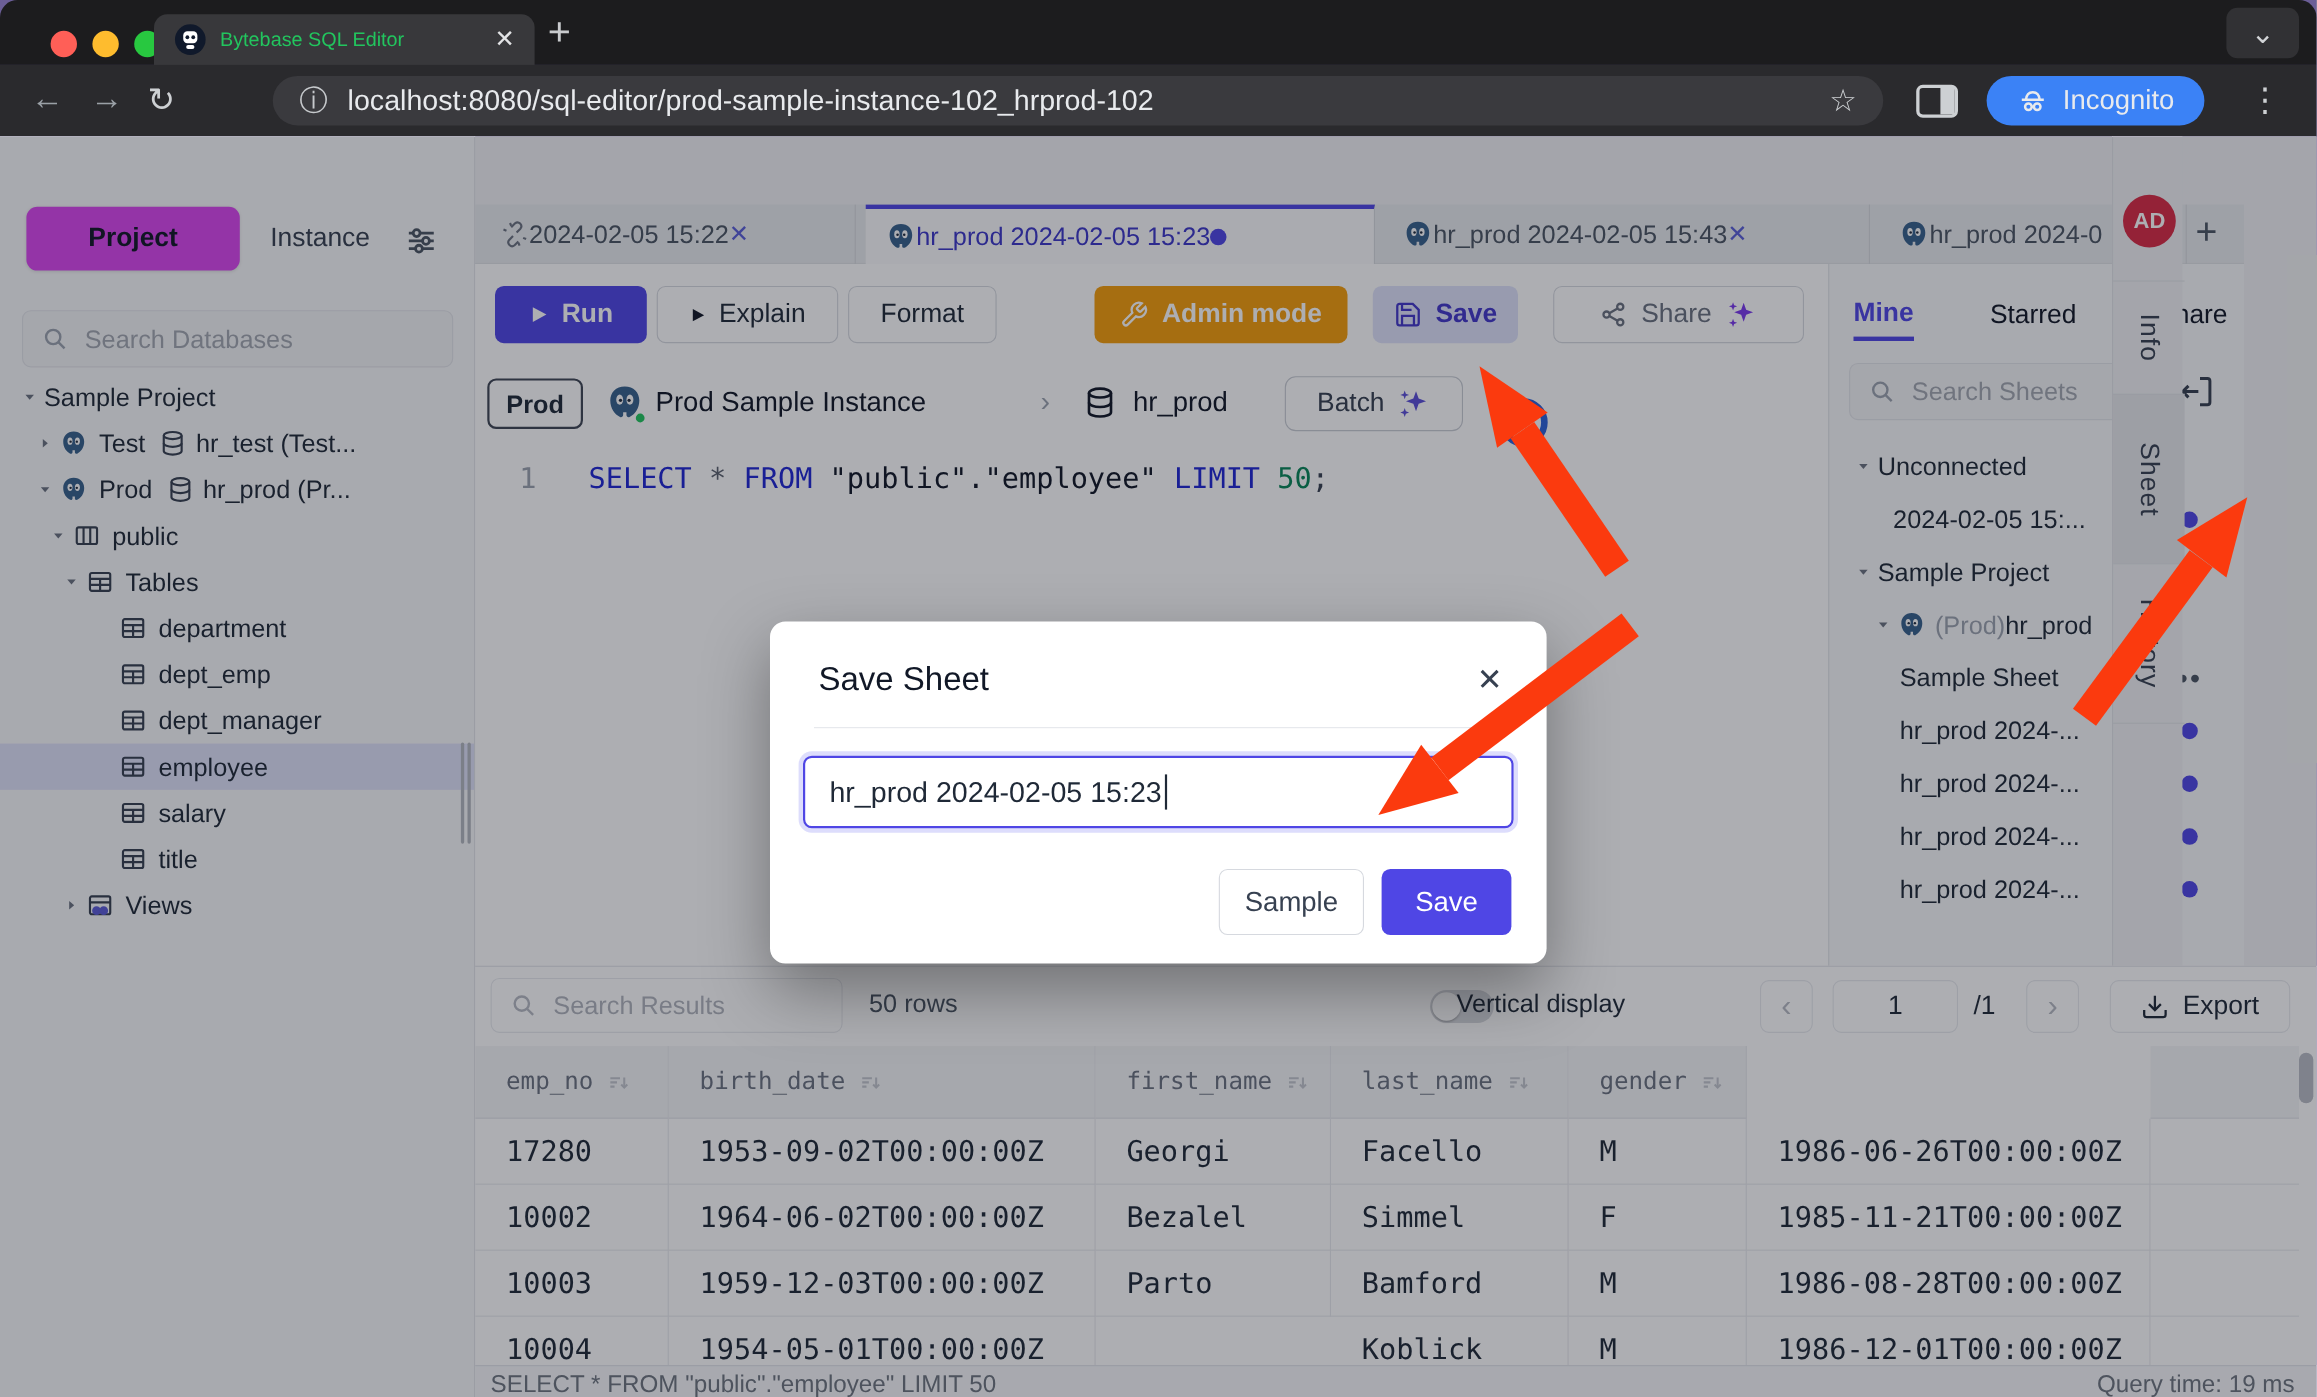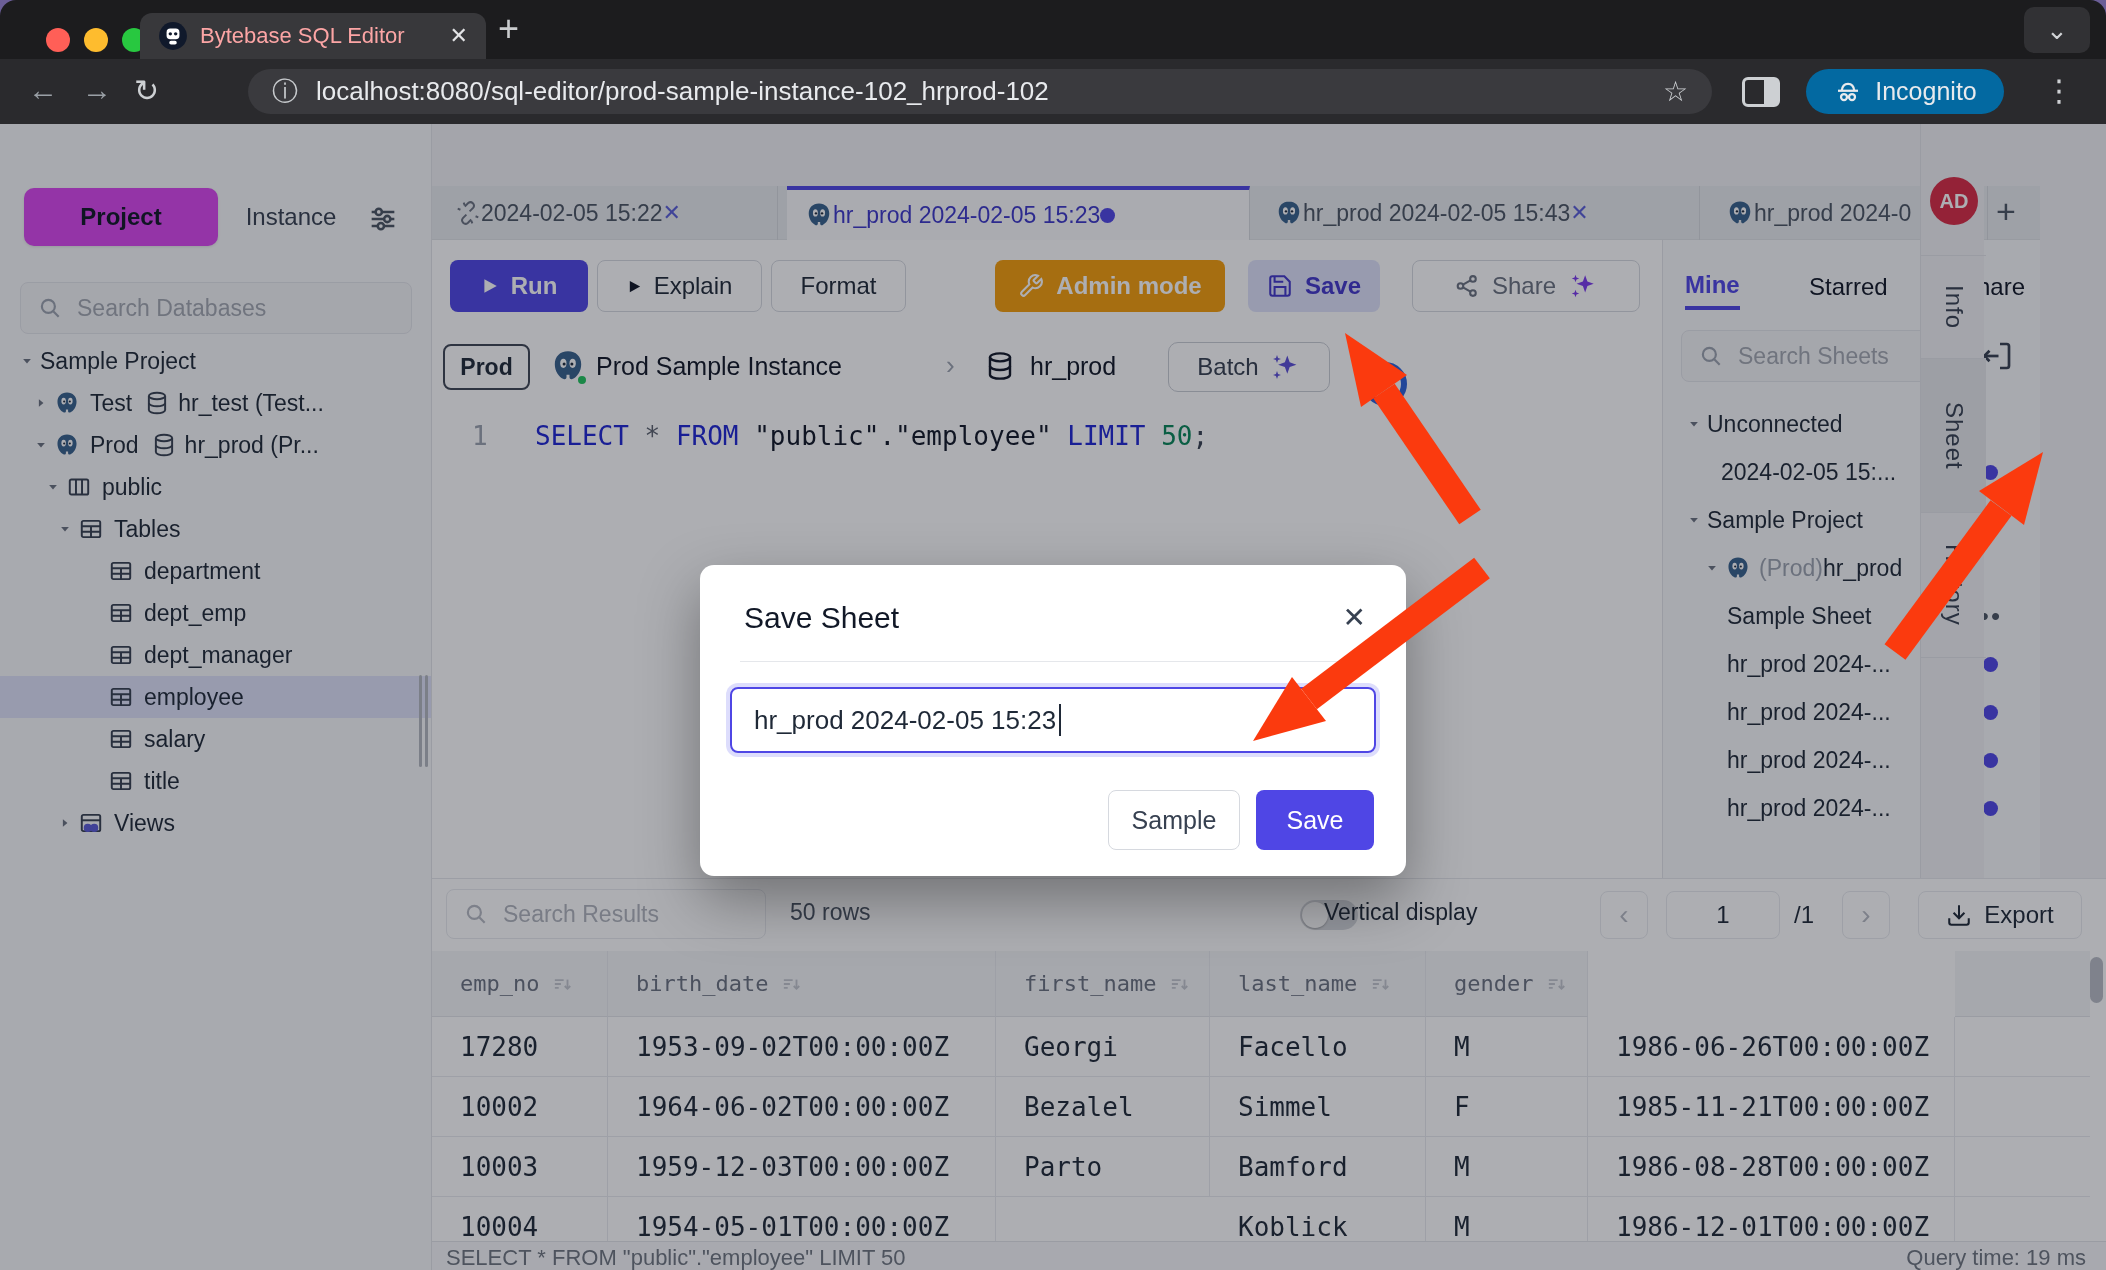--- a/index.html
+++ b/index.html
@@ -5,29 +5,29 @@
   * { margin:0; padding:0; box-sizing:border-box; }
   html,body { width:2106px; height:1270px; overflow:hidden; }
   body { background:#6b5e97; font-family:"Liberation Sans", sans-serif; -webkit-font-smoothing:antialiased; user-select:none; }
   .abs { position:absolute; }
   .window { position:absolute; inset:0; border-radius:16px 16px 0 0; overflow:hidden; }
 
   
   .tabstrip { position:absolute; left:0; top:0; right:0; height:59px; background:#1c1c1e; }
   .tl { position:absolute; top:28px; width:24px; height:24px; border-radius:50%; }
   .btab { position:absolute; left:140px; top:13px; width:346px; height:46px; background:#38383b; border-radius:12px 12px 0 0; display:flex; align-items:center; padding:0 18px; gap:12px; }
-  .btab-title { color:#fca5a5; font-size:22px; flex:1; white-space:nowrap; overflow:hidden; }
+  .btab-title { color:#22c55e; font-size:18px; flex:1; white-space:nowrap; overflow:hidden; }
   .btab-close { color:#e3e4e6; font-size:22px; cursor:pointer; }
   .newtab { position:absolute; left:498px; top:8px; color:#c9cbce; font-size:36px; font-weight:300; }
   .winchev { position:absolute; right:16px; top:7px; width:66px; height:46px; background:#313134; border-radius:10px; color:#d2d4d7; font-size:26px; display:flex; align-items:center; justify-content:center; }
   .urlrow { position:absolute; left:0; top:59px; right:0; height:65px; background:#2a2a2d; }
   .navbtn { position:absolute; top:14px; font-size:30px; color:#9aa0a6; }
   .urlpill { position:absolute; left:248px; top:10px; width:1464px; height:45px; background:#3a3a3e; border-radius:23px; display:flex; align-items:center; padding:0 24px; gap:18px; }
   .url { color:#e8eaed; font-size:26px; flex:1; white-space:nowrap; overflow:hidden; }
-  .incog { position:absolute; left:1806px; top:10px; width:198px; height:45px; background:#0369a1; border-radius:23px; display:flex; align-items:center; justify-content:center; gap:12px; color:#e8eaed; font-size:25px; }
+  .incog { position:absolute; left:1806px; top:10px; width:198px; height:45px; background:#3b82f6; border-radius:23px; display:flex; align-items:center; justify-content:center; gap:12px; color:#e8eaed; font-size:25px; }
   .sidepanel { position:absolute; left:1742px; top:18px; width:38px; height:30px; border:3px solid #cdd0d3; border-radius:6px; }
   .sidepanel::after { content:""; position:absolute; right:0; top:0; bottom:0; width:13px; background:#cdd0d3; }
 
   
   .app { position:absolute; left:0; top:124px; right:0; bottom:0; background:#f1f2f4; overflow:hidden; }
   .sidebar { position:absolute; left:0; top:0; width:432px; bottom:0; background:#f8f9fa; border-right:1px solid #e2e4e8; }
   .seg-pill { position:absolute; left:24px; top:64px; width:194px; height:58px; background:#d946ef; border-radius:10px; box-shadow:0 1px 3px rgba(0,0,0,.10); display:flex; align-items:center; justify-content:center; font-size:24px; font-weight:600; color:#111827; }
   .seg-plain { position:absolute; left:218px; top:64px; width:146px; height:58px; display:flex; align-items:center; justify-content:center; font-size:24px; color:#374151; }
   .search-box { background:#f3f4f6; border:1px solid #e3e5ea; border-radius:8px; display:flex; align-items:center; gap:14px; padding:0 16px; color:#a3a8b1; font-size:23px; }
   .tree-row { position:absolute; left:0; width:431px; height:42px; display:flex; align-items:center; font-size:23px; color:#1f2937; white-space:nowrap; }

